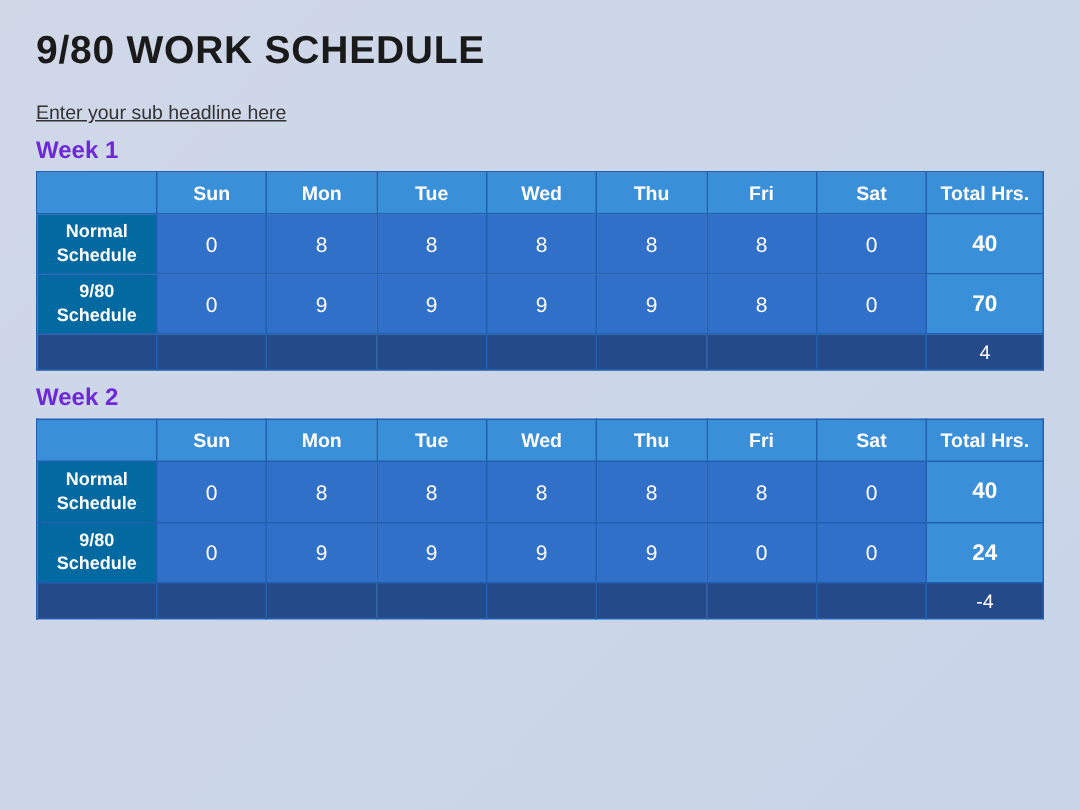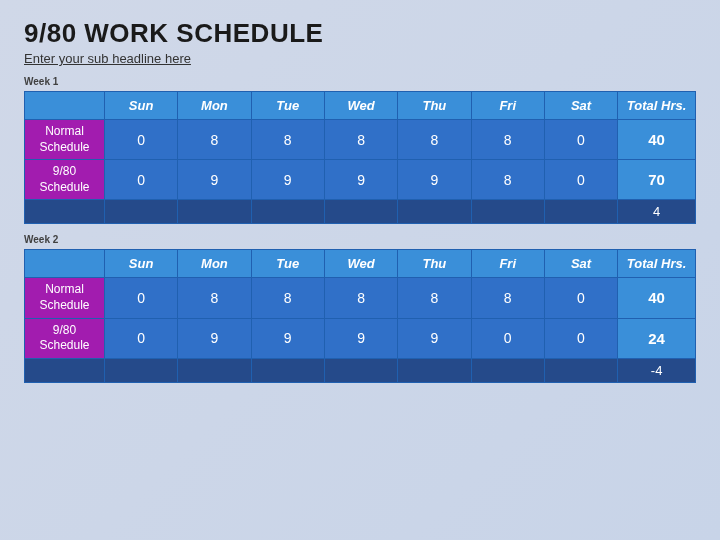--- a/index.html
+++ b/index.html
@@ -11,34 +11,34 @@
       font-family: Arial, sans-serif;
       overflow: hidden;
       padding: 18px 24px 10px 24px;
     }
 
     .main-title {
       font-size: 26px;
       font-weight: 900;
       color: #1a1a1a;
       letter-spacing: 0.5px;
-      margin-bottom: 2px;
+      margin-bottom: 18px;
     }
 
     .sub-headline {
       font-size: 13px;
       color: #333;
       margin-bottom: 10px;
       text-decoration: underline;
     }
 
     .week-label {
-      font-size: 10px;
-      font-weight: 700;
-      color: #404040;
+      font-size: 16px;
+      font-weight: 700;
+      color: #6d28d9;
       margin-bottom: 4px;
     }
 
     .schedule-table {
       width: 100%;
       border-collapse: collapse;
       margin-bottom: 10px;
     }
 
     .schedule-table th, .schedule-table td {
@@ -47,26 +47,25 @@
       font-size: 13px;
       color: #fff;
       padding: 4px 2px;
     }
 
     .schedule-table thead tr th {
       background-color: #3a8fd9;
       font-weight: 700;
       font-size: 13px;
       height: 28px;
-      font-style: italic;
     }
 
     .schedule-table tbody tr.row-label td.label-cell {
-      background-color: #a21caf;
-      font-weight: 400;
+      background-color: #0369a1;
+      font-weight: 700;
       font-size: 12px;
       line-height: 1.3;
       width: 72px;
     }
 
     .schedule-table tbody tr.row-data td {
       background-color: #3070c8;
       font-size: 14px;
       font-weight: 400;
     }

